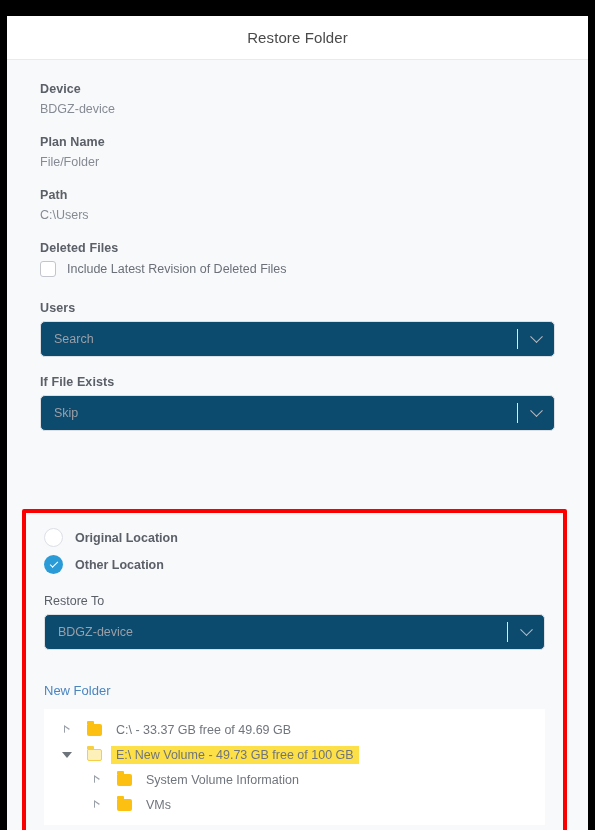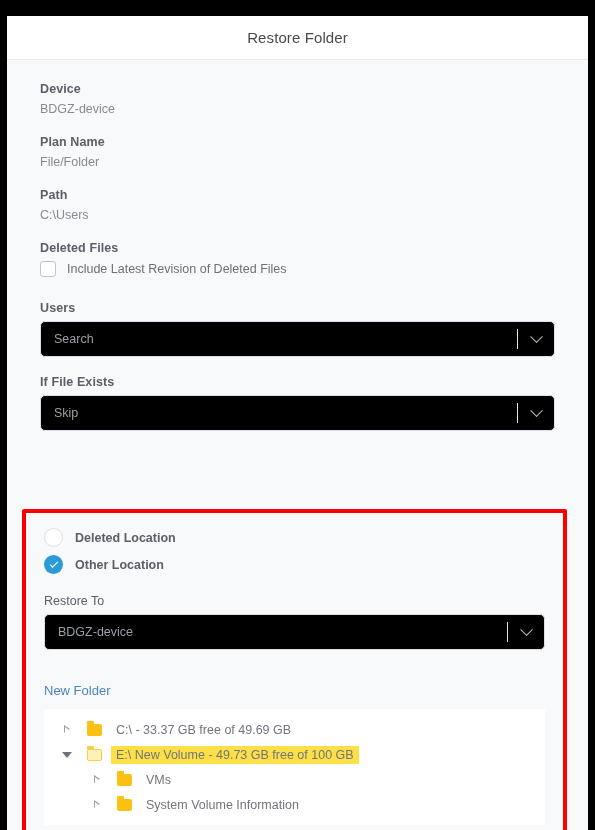--- a/index.html
+++ b/index.html
@@ -83,21 +83,21 @@
   }
   .checkbox-label {
     font-size: 12.5px;
     color: #6b7078;
     margin-left: 11px;
   }
 
   
   .select {
     height: 36px;
-    background: #000000;
+    background: #0c4a6e;
     border: 1px solid #dcdfe4;
     border-radius: 5px;
     display: flex;
     align-items: center;
     position: relative;
     margin-bottom: 18px;
   }
   .select-text {
     font-size: 12.5px;
     color: #9b9fa6;
@@ -328,21 +328,21 @@
         <div class="select-sep"></div>
         <div class="select-arrow">
             <span class="chev"></span>
           </div>
       </div>
 
       <div class="redbox">
 
         <div class="radio-row">
           <div class="radio-outline"></div>
-          <div class="radio-label">Deleted Location</div>
+          <div class="radio-label">Original Location</div>
         </div>
 
         <div class="radio-row">
           <div class="radio-filled">
             <span class="radio-check"></span>
           </div>
           <div class="radio-label">Other Location</div>
         </div>
 
         <div class="restore-to-label">Restore To</div>
@@ -372,29 +372,29 @@
               </div>
             <div class="folder folder-open"></div>
             <div class="tree-label highlight">E:\ New Volume - 49.73 GB free of 100 GB</div>
           </div>
 
           <div class="tree-row indent">
             <div class="tree-toggle">
                 <span class="tri-right"></span>
               </div>
             <div class="folder folder-closed"></div>
-            <div class="tree-label">VMs</div>
+            <div class="tree-label">System Volume Information</div>
           </div>
 
           <div class="tree-row indent">
             <div class="tree-toggle">
                 <span class="tri-right"></span>
               </div>
             <div class="folder folder-closed"></div>
-            <div class="tree-label">System Volume Information</div>
+            <div class="tree-label">VMs</div>
           </div>
 
         </div>
       </div>
 
     </div>
   </div>
 </div>
 
 </body></html>

